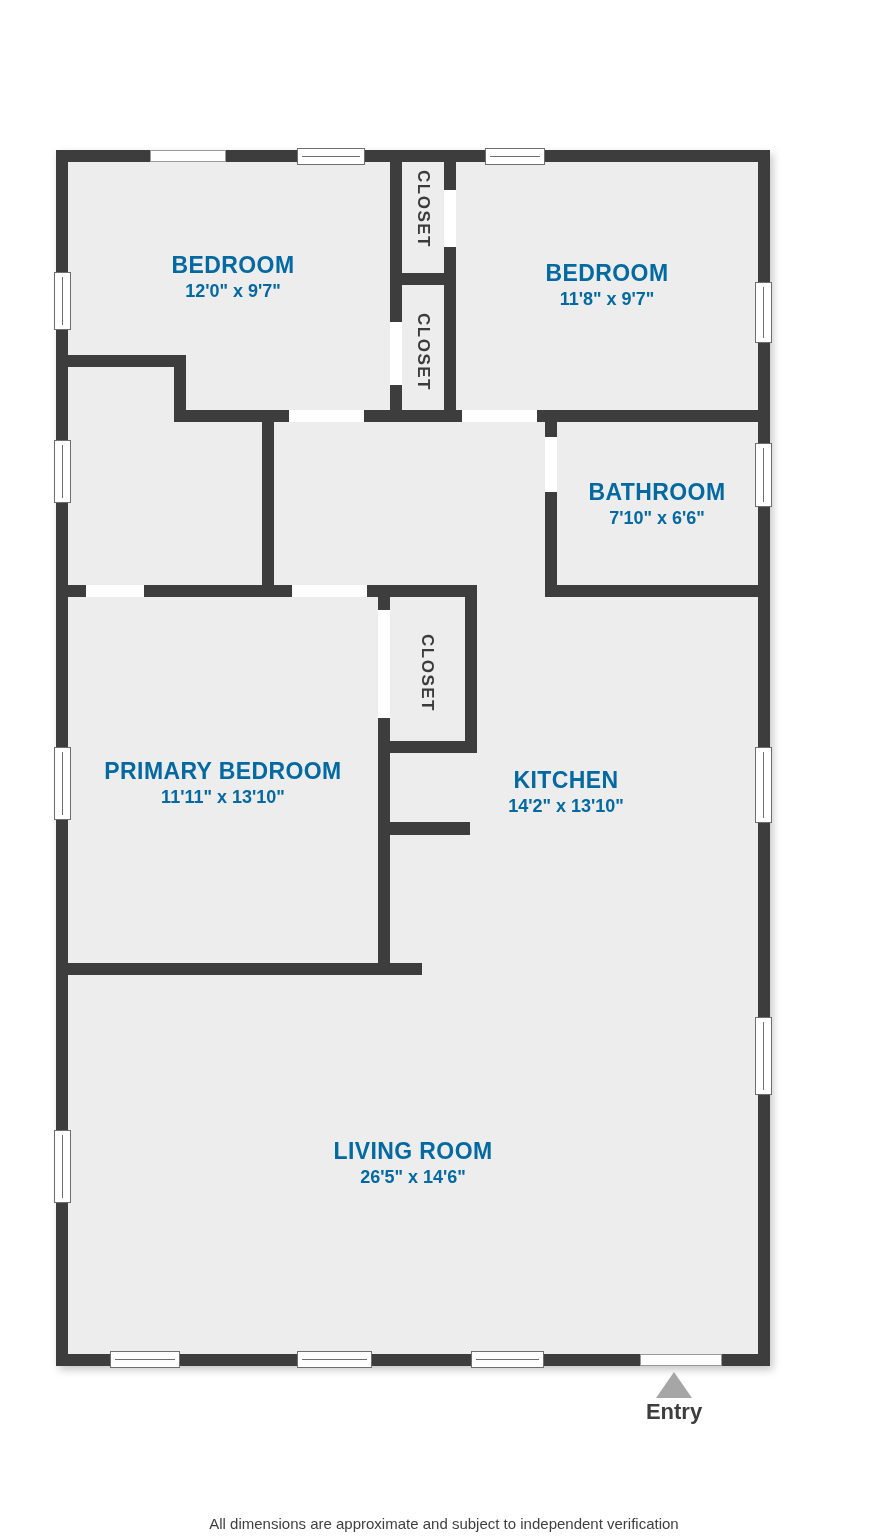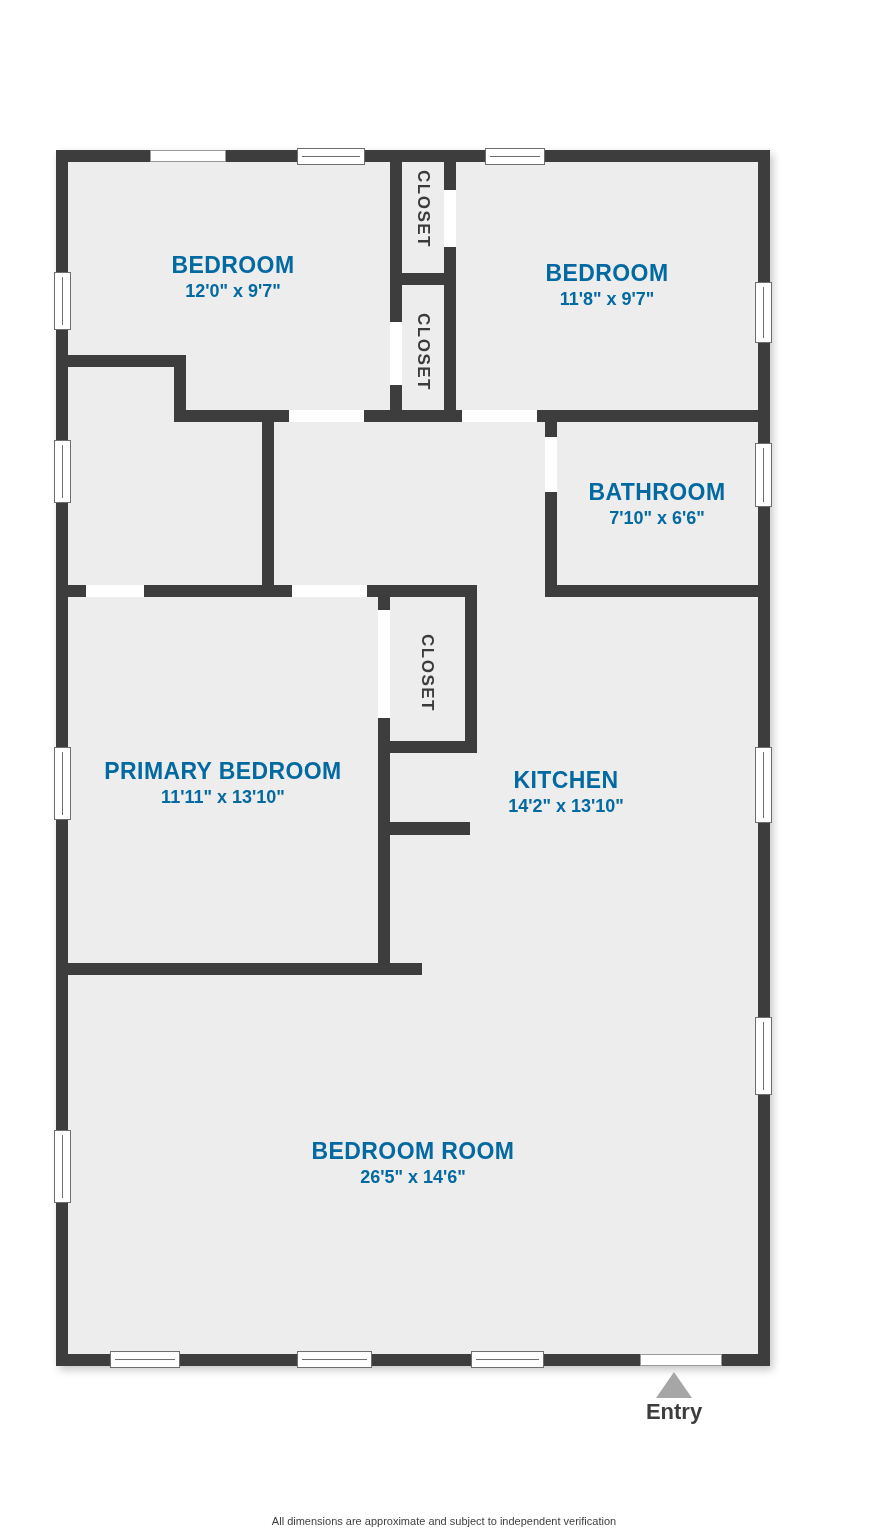--- a/index.html
+++ b/index.html
@@ -15,21 +15,21 @@
   .win.h::after{content:"";position:absolute;left:4px;right:4px;top:50%;margin-top:-1px;border-top:1px solid #6e6e6e;}
   .win.v::after{content:"";position:absolute;top:4px;bottom:4px;left:50%;margin-left:-1px;border-left:1px solid #6e6e6e;}
   .room-label{position:absolute;transform:translate(-50%,-50%);text-align:center;color:#0369a1;z-index:5;}
   .room-name{font-size:23px;font-weight:bold;letter-spacing:0.4px;line-height:1.15;}
   .room-dims{font-size:18px;font-weight:bold;margin-top:3px;}
   .nowrap{white-space:nowrap;}
   .wrap-narrow{max-width:150px;margin:0 auto;}
   .closet-label{position:absolute;transform:translate(-50%,-50%) rotate(90deg);font-size:17px;font-weight:bold;letter-spacing:1.5px;color:#3b3b3b;z-index:5;white-space:nowrap;}
   .entry-arrow{position:absolute;width:0;height:0;border-left:18px solid transparent;border-right:18px solid transparent;z-index:5;}
   .entry-label{position:absolute;transform:translate(-50%,-50%);font-size:22px;font-weight:bold;color:#3d3d3d;z-index:5;}
-  .disclaimer{position:absolute;left:0;width:100%;text-align:center;font-size:11px;color:#3f3f3f;z-index:5;}
+  .disclaimer{position:absolute;left:0;width:100%;text-align:center;font-size:15px;color:#3f3f3f;z-index:5;}
 </style>
 </head>
 <body>
 
 <div id="canvas">
 
   <div class="floor" style="left:56px;top:150px;width:714px;height:1216px;"></div>
 
   <div class="wall" style="left:56px;top:150px;width:12px;height:1216px;"></div>
   <div class="wall" style="left:56px;top:150px;width:714px;height:12px;"></div>
@@ -110,21 +110,21 @@
   </div>
   <div class="room-label" style="left:223px;top:783px;">
     <div class="room-name nowrap">PRIMARY BEDROOM</div>
     <div class="room-dims nowrap">11'11" x 13'10"</div>
   </div>
   <div class="room-label" style="left:566px;top:792px;">
     <div class="room-name nowrap">KITCHEN</div>
     <div class="room-dims nowrap">14'2" x 13'10"</div>
   </div>
   <div class="room-label" style="left:413px;top:1163px;">
-    <div class="room-name nowrap">BEDROOM ROOM</div>
+    <div class="room-name nowrap">LIVING ROOM</div>
     <div class="room-dims nowrap">26'5" x 14'6"</div>
   </div>
 
   <div class="closet-label" style="left:423px;top:209px;">CLOSET</div>
   <div class="closet-label" style="left:423px;top:352px;">CLOSET</div>
   <div class="closet-label" style="left:427px;top:673px;">CLOSET</div>
 
   <div class="entry-arrow" style="left:656px;top:1372px;border-bottom:26px solid #a6a6a6;"></div>
   <div class="entry-label" style="left:674px;top:1412px;text-align:center;">Entry</div>
 

